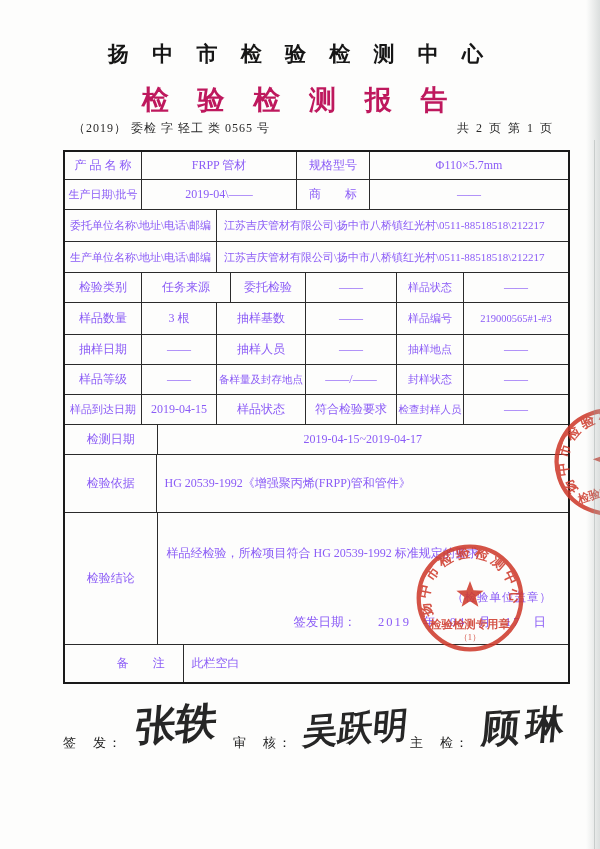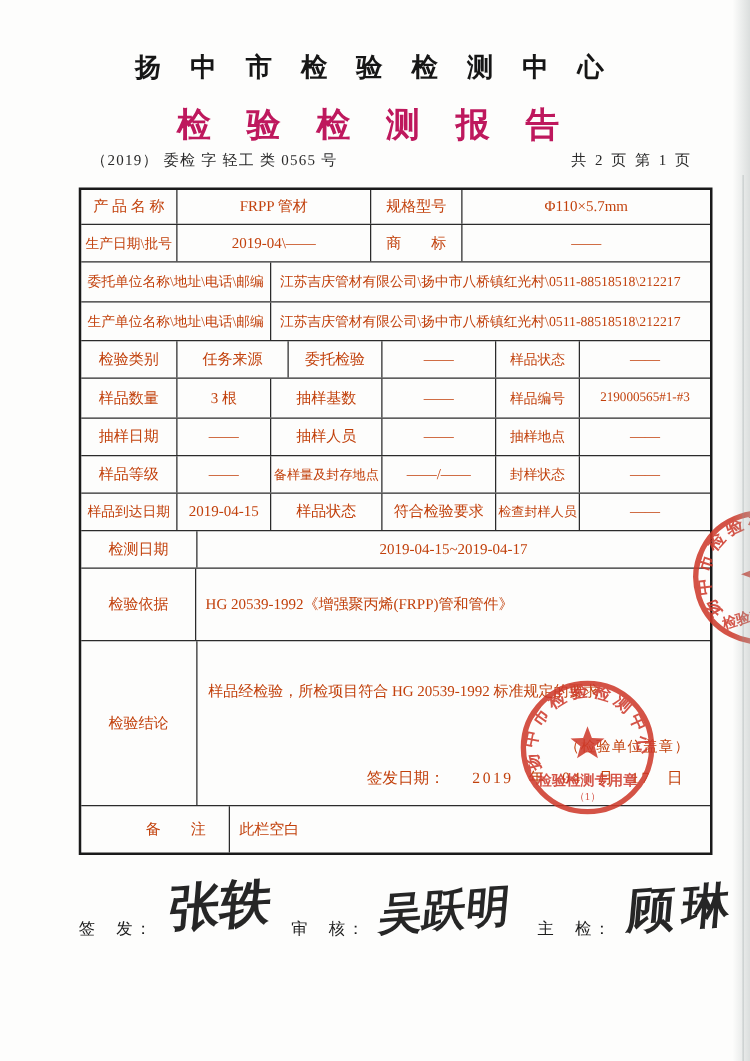--- a/index.html
+++ b/index.html
@@ -26,21 +26,21 @@
 
   .rtable {
     position:absolute; left:63px; top:150px; width:507px;
     border:2px solid #1a1a1a; background:transparent;
   }
   .row { display:flex; border-bottom:1px solid #2b2b2b; }
   .row:last-child { border-bottom:none;padding-left:33px; }
   .cell {
     border-right:1px solid #2b2b2b;
     display:flex; align-items:center; justify-content:center;
-    font-size:12px; color:#c2410c; text-align:center; overflow:hidden;
+    font-size:12px; color:#8b5cf6; text-align:center; overflow:hidden;
   }
   .cell:last-child { border-right:none; }
   .cell.left { justify-content:flex-start; text-align:center; padding-left:7px; }
   .cell.sm { font-size:11px; }
   .cell.xs { font-size:10.5px;text-align:center; }
   
   .p1{width:77px}.p2{width:155px}.p3{width:73px}.p4{width:198px}
   .q1{width:152px}.q2{width:351px}
   .a{width:77px}.b{width:75px}.c{width:89px}.d{width:91px}.e{width:67px}.f{width:104px}
   .r1{width:96px}.r2{width:426px}
@@ -60,21 +60,21 @@
   }
   .sig-label { font-size:13px; letter-spacing:2px; white-space:nowrap; }
   .sig-name  {
     font-family:"Liberation Serif","DejaVu Serif",serif;
     color:#141414; white-space:nowrap;
     transform:rotate(-4deg) skewX(-9deg); font-weight:600; opacity:.92;
   }
   .sig1 { font-size:41px; margin-left:12px; margin-top:-8px; }
   .sig2 { font-size:35px; margin-left:10px; margin-top:-6px; }
   .sig3 { font-size:38px; margin-left:12px; margin-top:-4px; letter-spacing:6px; }
-  .ml1 { margin-left:16px; } .ml2 { margin-left:22px; }
+  .ml1 { margin-left:16px; } .ml2 { margin-left:2px; }
 
   .stamp { position:absolute; opacity:.87; pointer-events:none; }
   .stamp-main  { left:413px; top:541px; width:114px; height:114px; }
   .stamp-right { left:551px; top:405px; width:114px; height:114px; transform:rotate(-18deg); }
 
   .scan-edge {
     position:absolute; top:0; right:0; width:14px; height:849px;
     background:linear-gradient(to right, rgba(170,178,178,0), rgba(168,176,176,.40));
   }
   .scan-edge-line {

